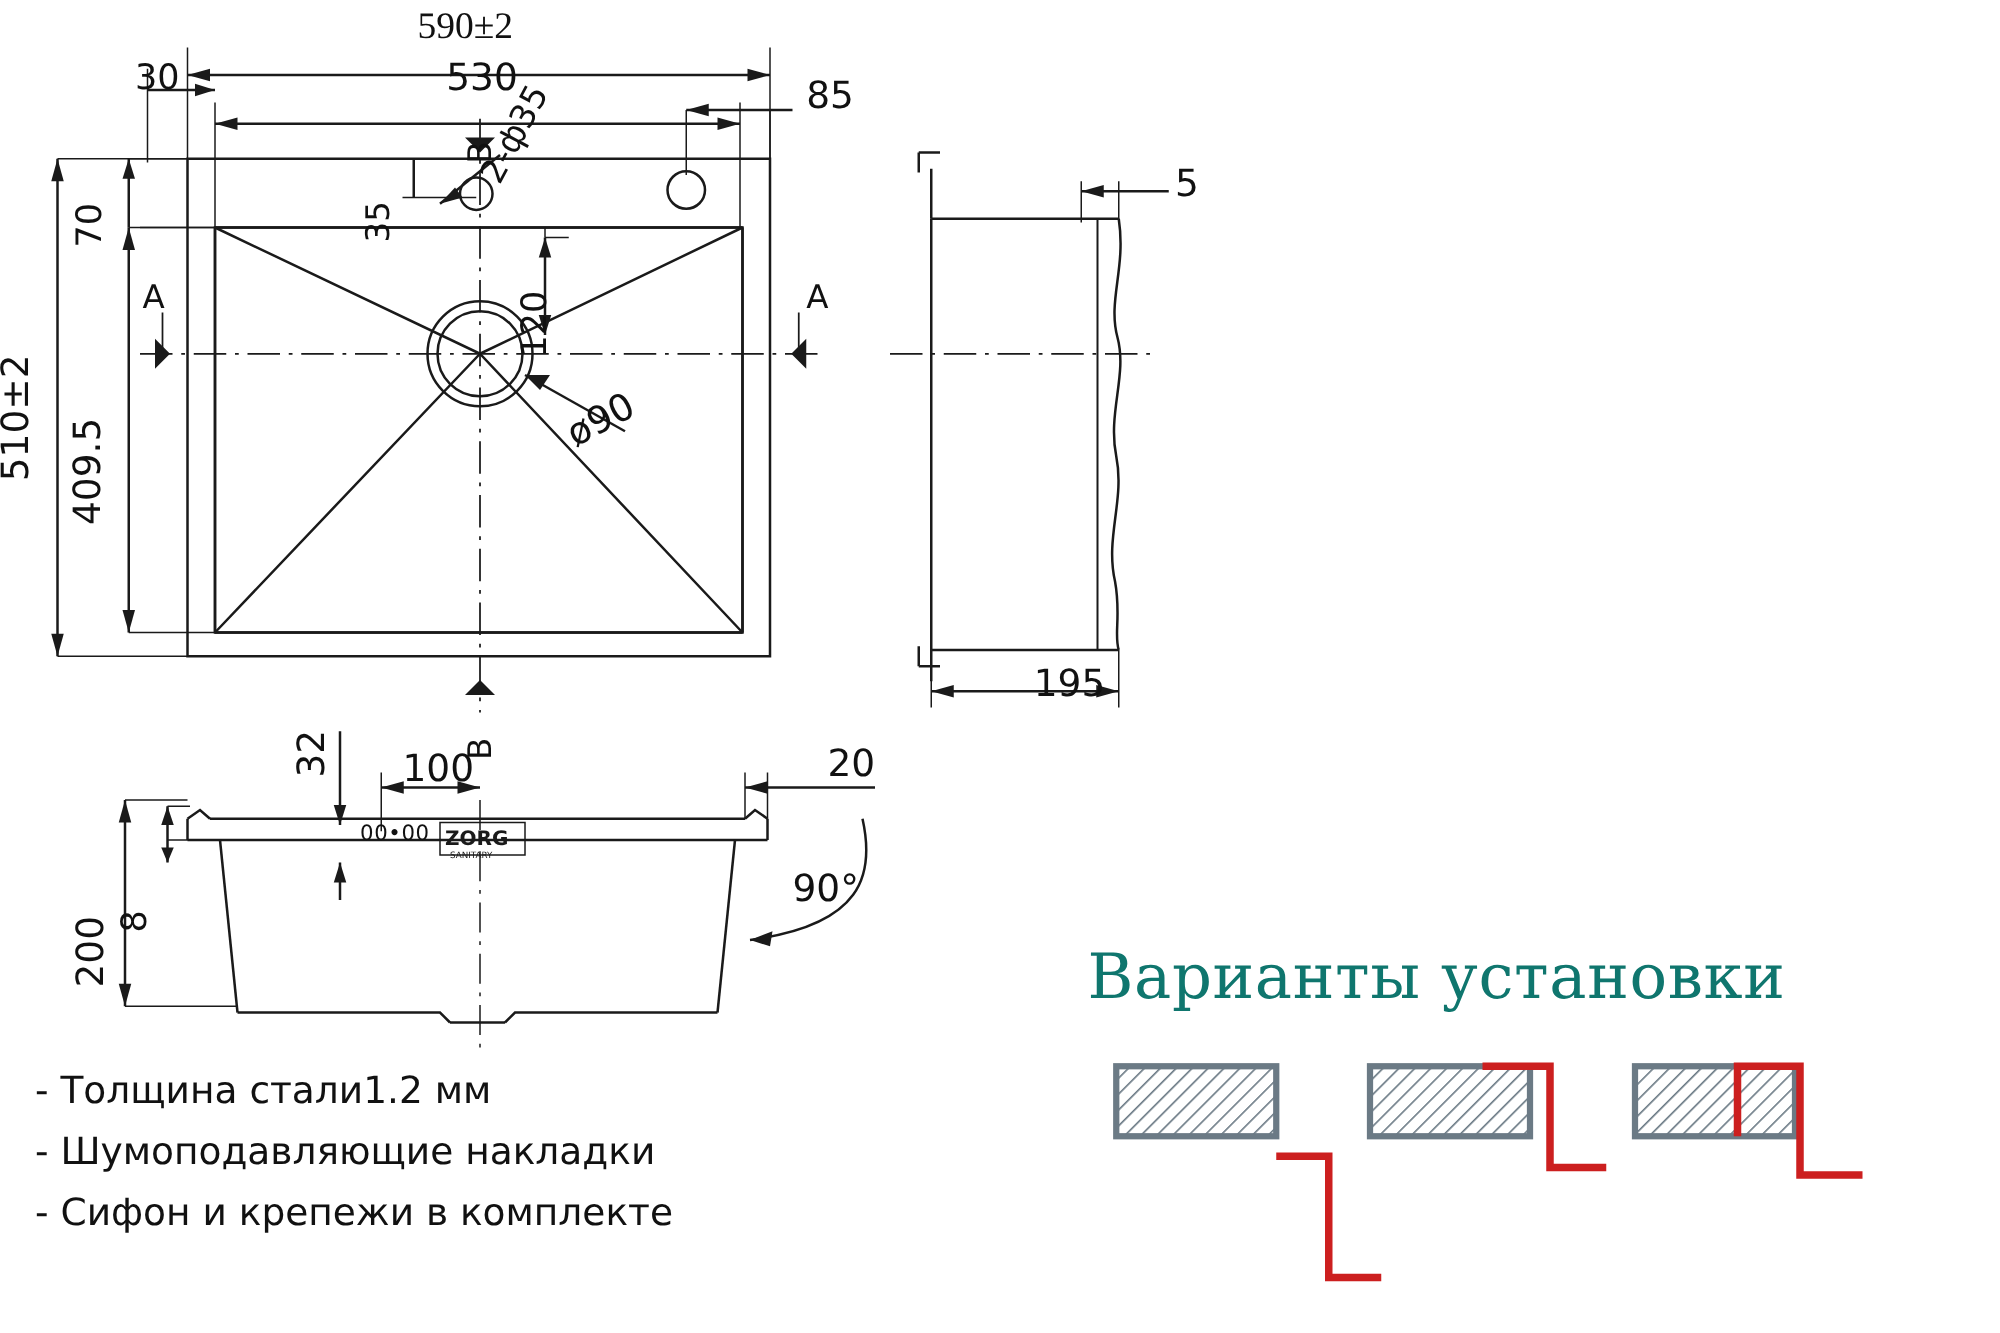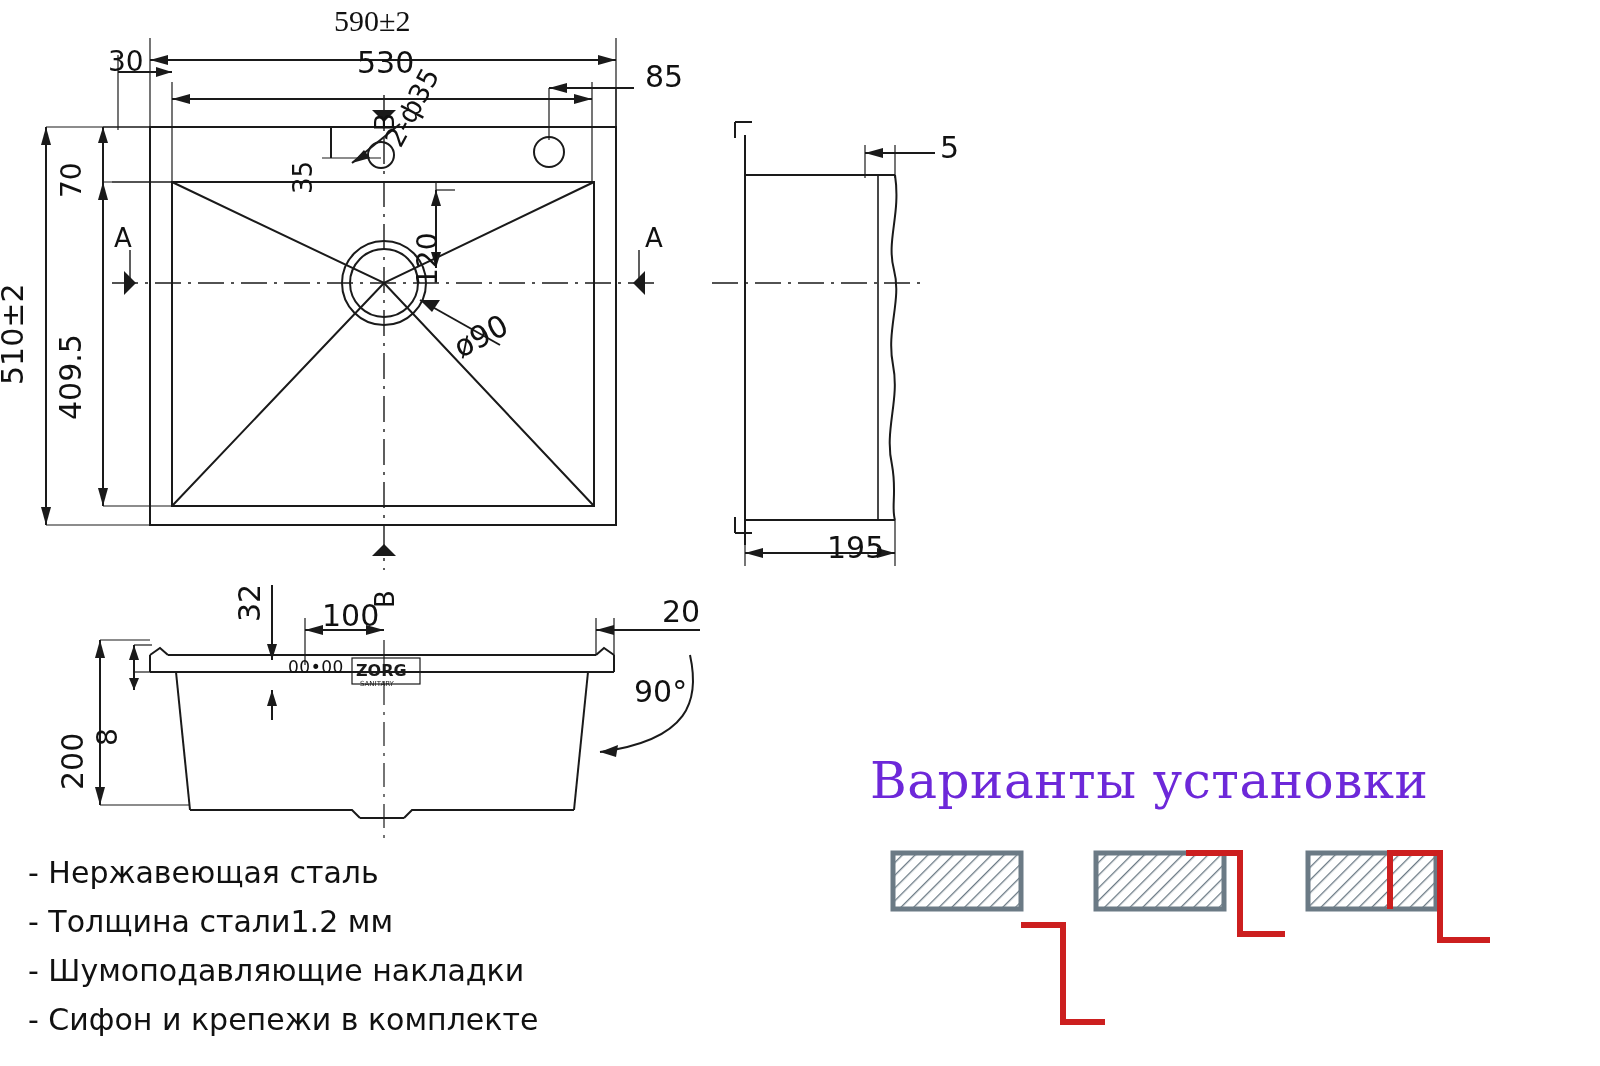--- a/index.html
+++ b/index.html
@@ -25,21 +25,21 @@
     color:#111;
     margin:0 0 14px 0;
     white-space:nowrap;
   }
   .install-title {
     position:absolute;
     left:870px; top:752px;
     font-family:"DejaVu Serif", serif;
     font-size:50px;
     letter-spacing:0.5px;
-    color:#6d28d9;
+    color:#0f766e;
     white-space:nowrap;
   }
 </style>
 </head>
 <body>
 
 <div id="sheet">
 
   <svg width="1600" height="1066" viewBox="0 0 1600 1066">
     <g fill="none" stroke="#1a1a1a" stroke-width="2" stroke-linecap="butt">
@@ -249,25 +249,24 @@
   <div class="lbl" style="left:645px; top:225px; font-size:26px;">A</div>
 
   <div class="lbl" style="left:940px; top:133px; font-size:30px;">5</div>
   <div class="lbl" style="left:791px; top:533px; font-size:30px;margin-left:36px;">195</div>
 
   <div class="lbl rot" style="left:265px; top:592px; font-size:30px; transform:rotate(-90deg);">32</div>
   <div class="lbl" style="left:322px; top:601px; font-size:30px;">100</div>
   <div class="lbl" style="left:662px; top:597px; font-size:30px;">20</div>
   <div class="lbl rot" style="left:88px; top:760px; font-size:30px; transform:rotate(-90deg);">200</div>
   <div class="lbl rot" style="left:122px; top:718px; font-size:28px; transform:rotate(-90deg);">8</div>
-  <div class="lbl" style="left:634px; top:677px; font-size:30px;">90°</div>
+  <div class="lbl" style="left:634px; top:697px; font-size:30px;">90°</div>
   <div class="lbl" style="left:288px; top:659px; font-size:17px; letter-spacing:0.5px;">00•00</div>
 
   <div class="features">
-    <p class="feature">- Нержавеющая сталь</p>
     <p class="feature">- Толщина стали1.2 мм</p>
     <p class="feature">- Шумоподавляющие накладки</p>
     <p class="feature">- Сифон и крепежи в комплекте</p>
   </div>
 
   <div class="install-title">Варианты установки</div>
 
 </div>
 
 </body></html>

